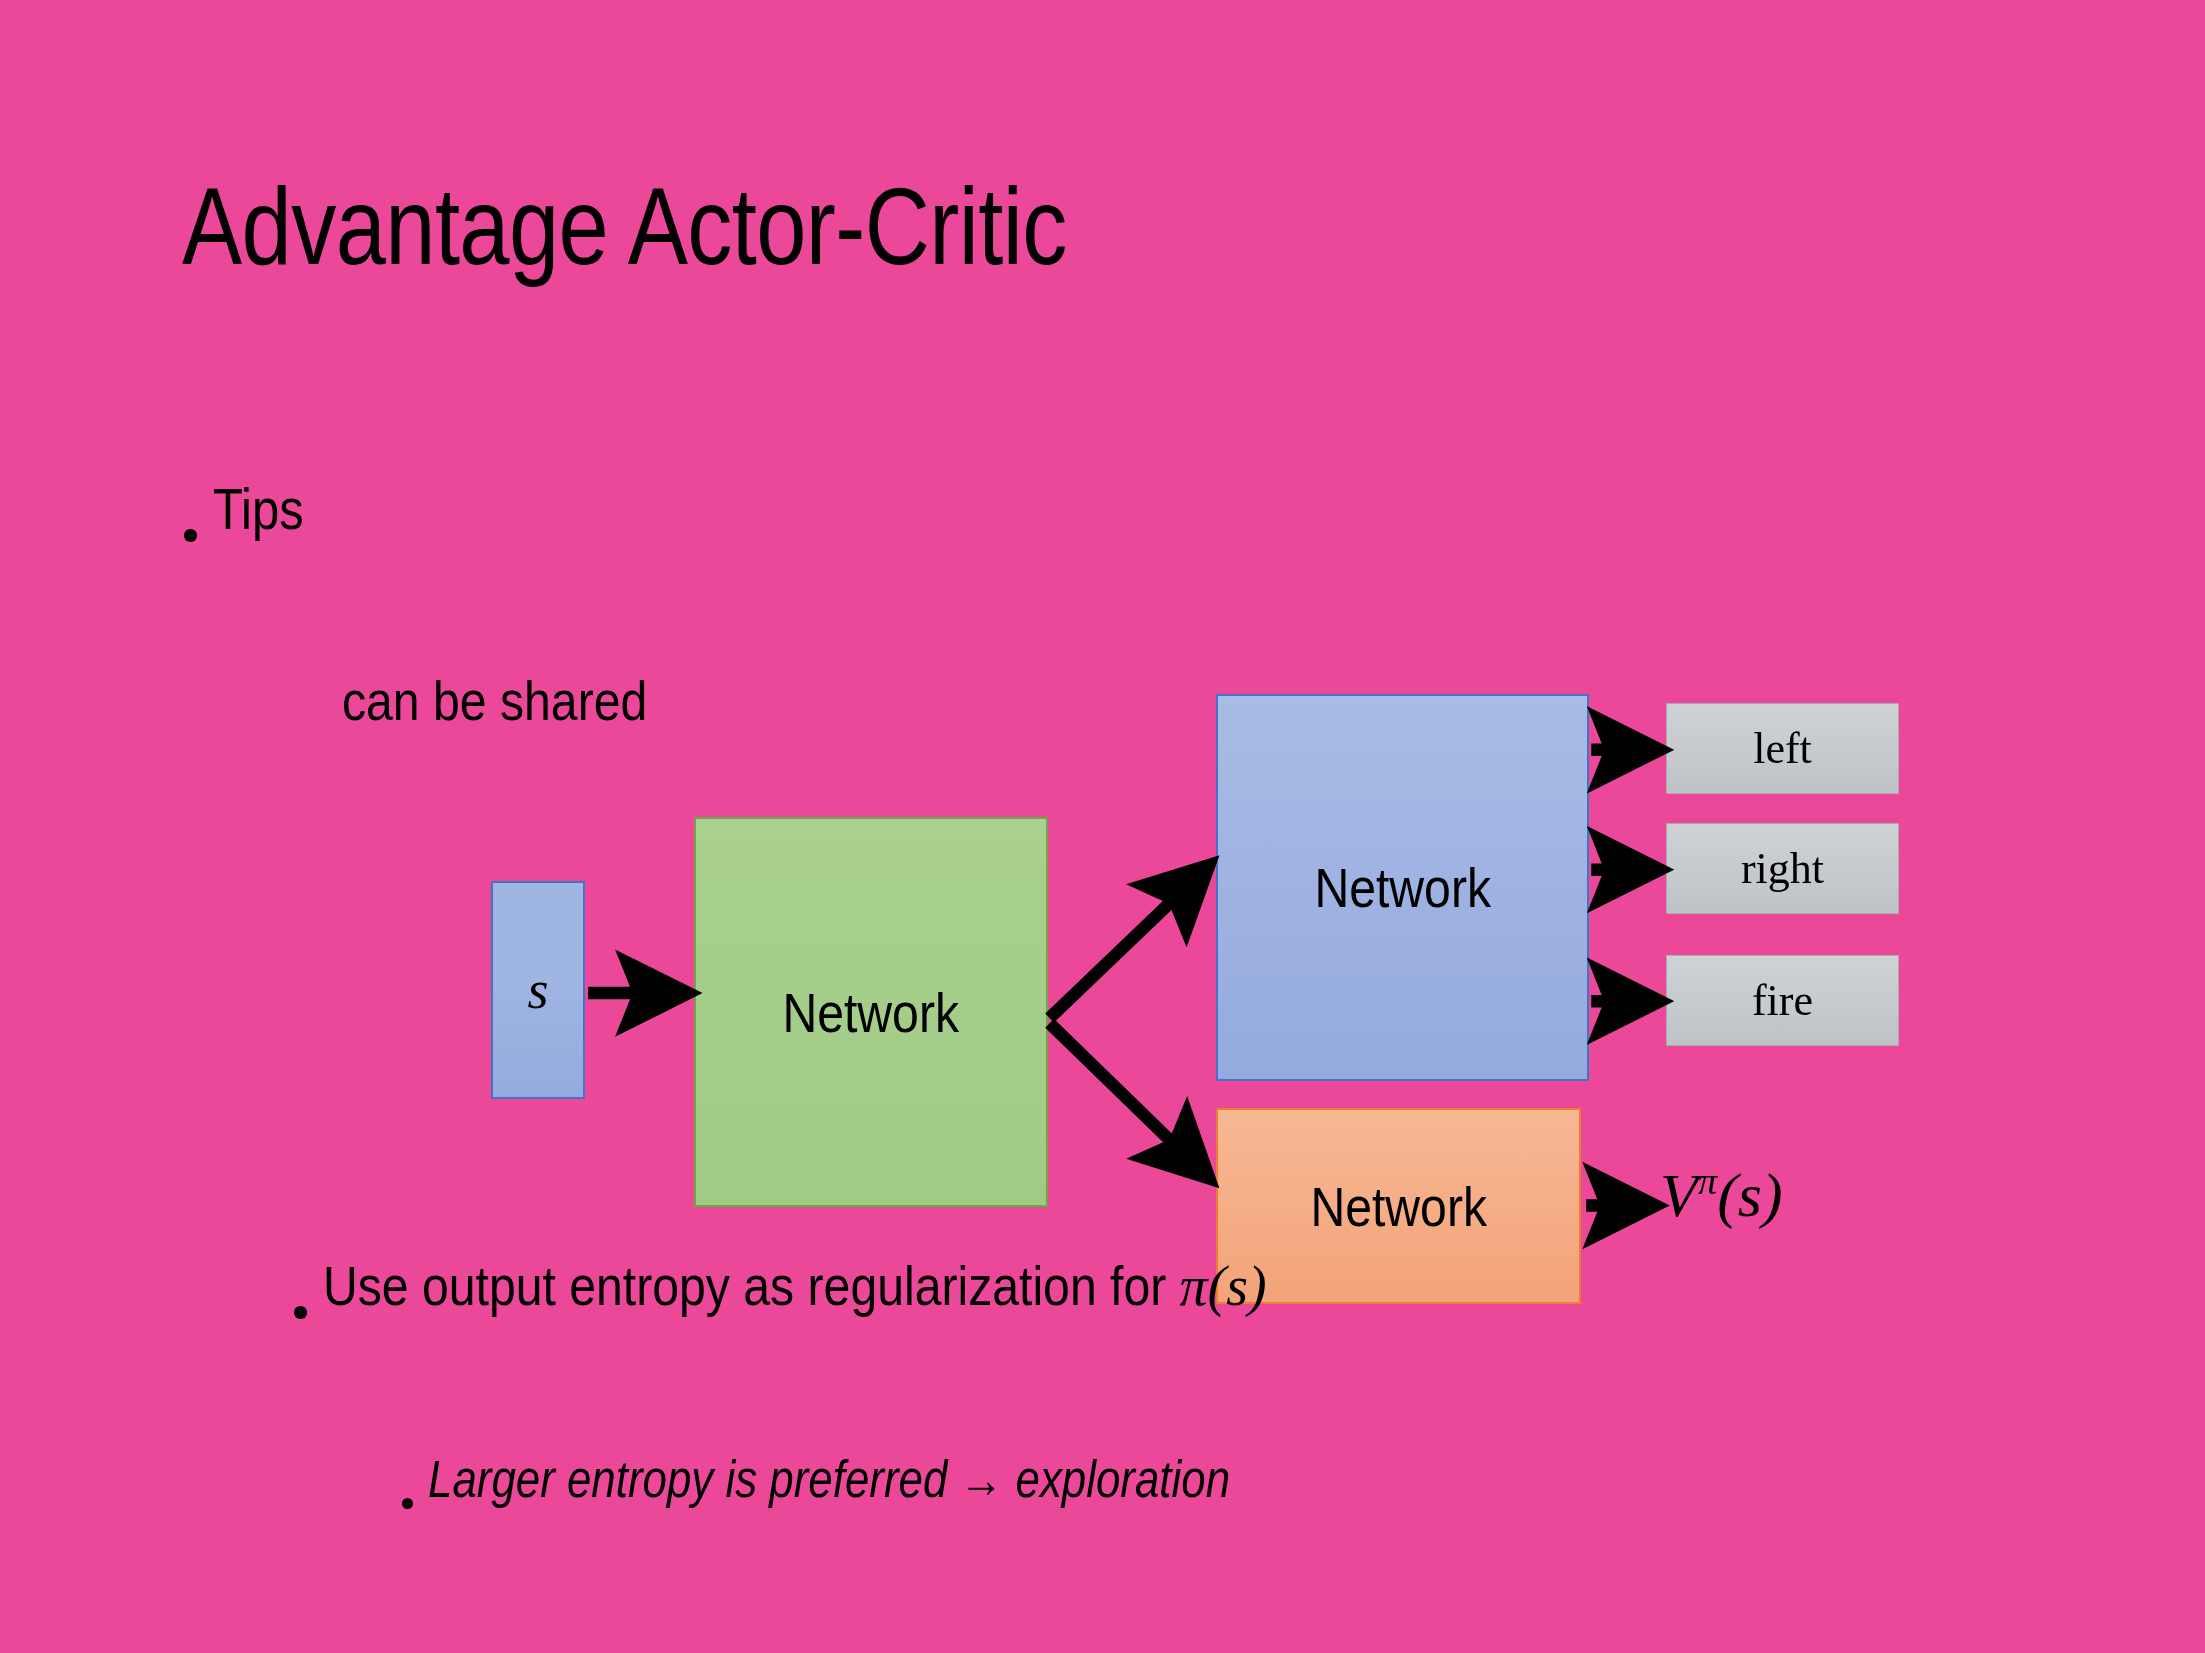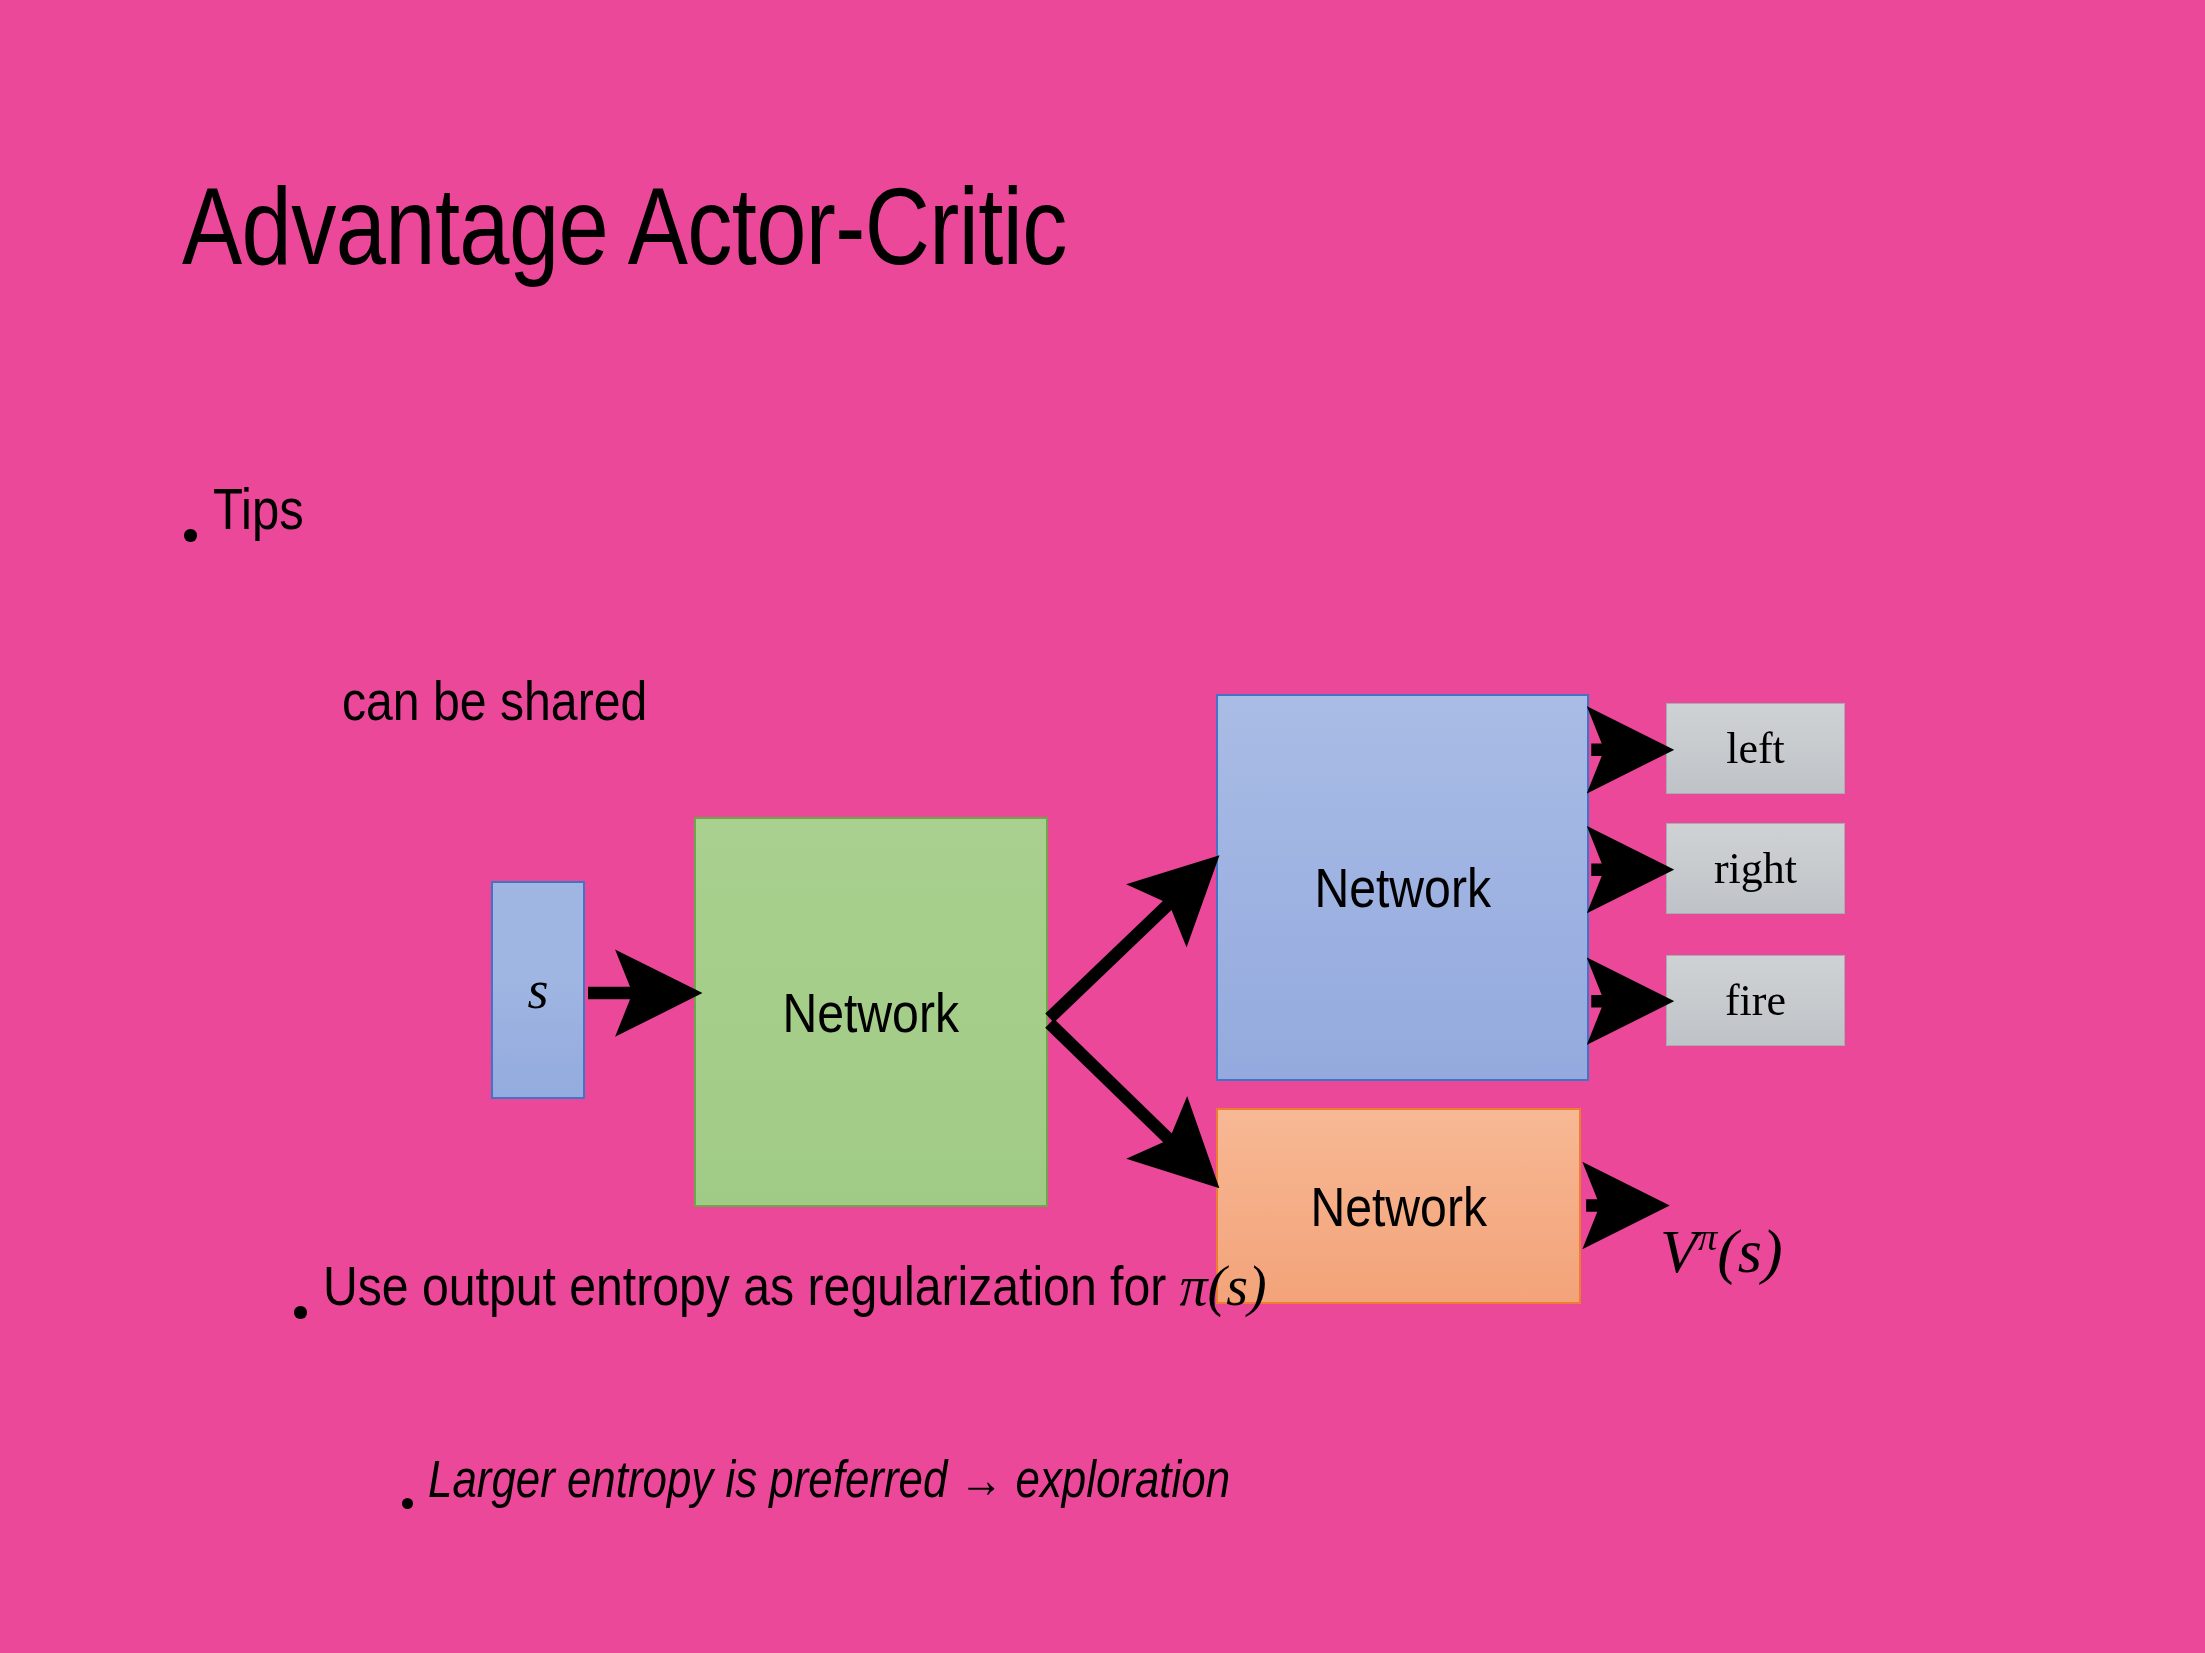--- a/index.html
+++ b/index.html
@@ -136,21 +136,21 @@
   .box-blue .box-label { font-size: 56px; }
 
   .box-orange {
     left: 1216px; top: 1108px; width: 365px; height: 196px;
     background: linear-gradient(to bottom, #F7B894 0%, #F3A379 100%);
     border: 2.2px solid #ED7D31;
   }
   .box-orange .box-label { font-size: 56px; }
 
   .box-gray {
-    left: 1666px; width: 179px; height: 91px;
+    left: 1666px; width: 233px; height: 91px;
     background: linear-gradient(to bottom, #CFD2D5 0%, #BFC3C7 100%);
     border: 1.5px solid #A9ACB0;
     align-items: center;
   }
   .box-gray .box-label {
     font-family: "Liberation Serif", "DejaVu Serif", serif;
     font-size: 44px;
     transform: none;
   }
   .gray-left  { top: 703px; }
@@ -162,21 +162,21 @@
     position: absolute;
     left: 0; top: 0;
     width: 2205px; height: 1654px;
     pointer-events: none;
   }
 
   
   .vpi-out {
     position: absolute;
     left: 1660px;
-    top: 1215px;
+    top: 1159px;
     font-family: "Liberation Serif", "DejaVu Serif", serif;
     font-style: italic;
     font-size: 62px;
     color: #000000;
     white-space: nowrap;
   }
   .vpi-out sup { font-size: 0.62em; vertical-align: super; }
 </style>
 </head>
 <body>

